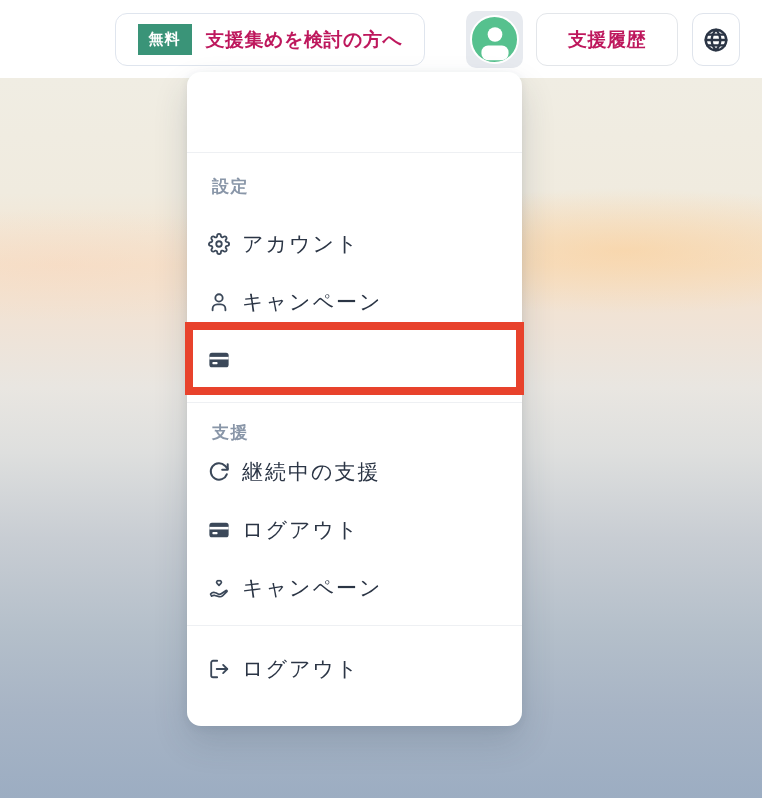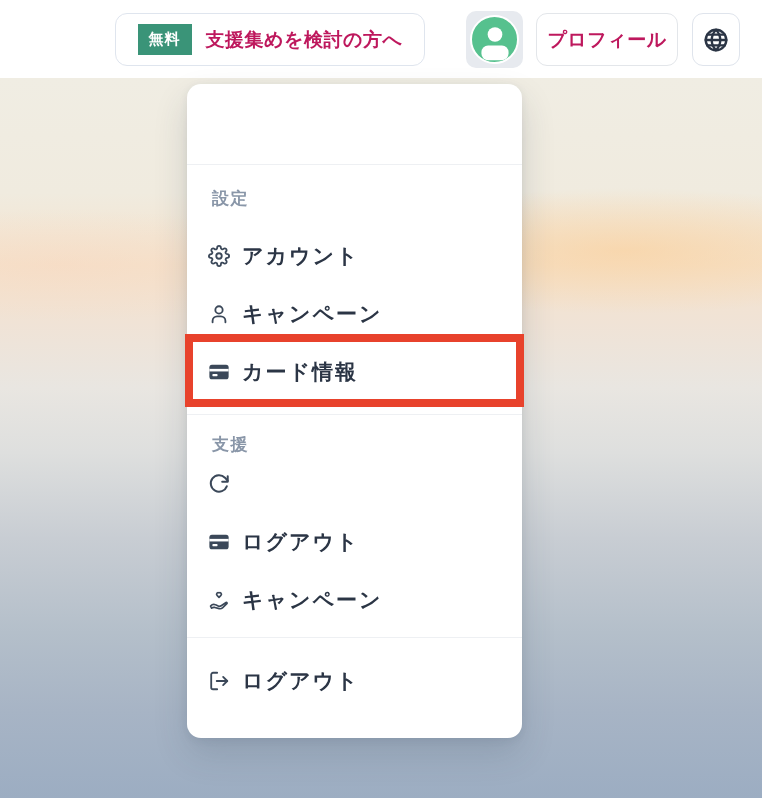--- a/index.html
+++ b/index.html
@@ -82,21 +82,21 @@
     height: 53px; width: 48px;
     background: #fff;
     border: 1px solid #dfe4ec;
     border-radius: 11px;
     display: flex; align-items: center; justify-content: center;
     cursor: pointer;
   }
   
   .dropdown {
     position: absolute;
-    left: 187px; top: 84px;
+    left: 187px; top: 72px;
     width: 335px; height: 654px;
     background: #ffffff;
     border-radius: 14px;
     box-shadow: 0 16px 34px rgba(40,55,75,0.16), 0 2px 8px rgba(40,55,75,0.08);
     z-index: 3;
   }
   .menu-top-spacer { height: 80px; }
   .divider { height: 1px; background: #eef0f3; }
   .section-label {
     font-size: 17px; font-weight: 700;
@@ -109,21 +109,21 @@
   .sec2 .section-label { margin: 20px 0 0; }
   .menu-item {
     height: 58px;
     display: flex; align-items: center;
     gap: 12px;
     padding-left: 21px;
     cursor: pointer;
     background: transparent;
   }
   .menu-item .mi-label {
-    font-size: 21px; font-weight: 700;
+    font-size: 21px; font-weight: 400;
     color: #2b3545;
     letter-spacing: 2px;
     white-space: nowrap;
   }
   .mi-icon { width: 22px; height: 22px; flex: 0 0 22px; display: flex; align-items: center; justify-content: center; }
   .mi-icon svg { width: 22px; height: 22px; }
   .div-mid { margin-top: 13px; }
   .div-bottom { margin-top: 8px; }
   .logout-item { margin-top: 14px; }
   
@@ -150,21 +150,21 @@
   <button class="avatar-wrap">
     <span class="avatar-circle">
       <svg viewBox="0 0 24 24" width="44" height="44">
         <circle cx="12" cy="9" r="4" fill="#ffffff"></circle>
         <rect x="4.6" y="15" width="14.8" height="8" rx="3.6" fill="#ffffff"></rect>
       </svg>
     </span>
   </button>
 
   <button class="org-btn">
-    <span class="org-label">プロフィール</span>
+    <span class="org-label">支援履歴</span>
   </button>
 
   <button class="globe-btn">
     <span style="display:flex">
       <svg viewBox="0 0 24 24" width="26" height="26" fill="none" stroke="#2b3545" stroke-width="2.2" stroke-linecap="round" stroke-linejoin="round">
         <circle cx="12" cy="12" r="9.5"></circle>
         <line x1="2.5" y1="12" x2="21.5" y2="12"></line>
         <line x1="4" y1="7" x2="20" y2="7"></line>
         <line x1="4" y1="17" x2="20" y2="17"></line>
         <path d="M12 2.5a14.5 14.5 0 0 1 4 9.5 14.5 14.5 0 0 1-4 9.5 14.5 14.5 0 0 1-4-9.5 14.5 14.5 0 0 1 4-9.5z"></path>
@@ -201,36 +201,36 @@
     </div>
 
     <div class="menu-item">
       <span class="mi-icon">
         <svg viewBox="0 0 24 24">
           <rect x="1.5" y="4" width="21" height="16" rx="2.8" fill="#3b4859"></rect>
           <rect x="1.5" y="8.6" width="21" height="2.8" fill="#ffffff"></rect>
           <rect x="4.8" y="14.2" width="5.6" height="2.4" rx="0.7" fill="#ffffff"></rect>
         </svg>
       </span>
-      <span class="mi-label">カード情報</span>
     </div>
   </div>
 
   <div class="divider div-mid"></div>
 
   <div class="menu-section sec2">
     <div class="section-label">支援</div>
 
     <div class="menu-item">
       <span class="mi-icon">
         <svg viewBox="0 0 24 24" fill="none" stroke="#3b4859" stroke-width="2.2" stroke-linecap="round" stroke-linejoin="round">
           <polyline points="21.5 3.5 21.5 9.5 15.5 9.5"></polyline>
           <path d="M20.5 14.5a9 9 0 1 1-2-9.4l3 3.4"></path>
         </svg>
       </span>
+      <span class="mi-label">継続中の支援</span>
     </div>
 
     <div class="menu-item">
       <span class="mi-icon">
         <svg viewBox="0 0 24 24">
           <rect x="1.5" y="4" width="21" height="16" rx="2.8" fill="#3b4859"></rect>
           <rect x="1.5" y="8.6" width="21" height="2.8" fill="#ffffff"></rect>
           <rect x="4.8" y="14.2" width="5.6" height="2.4" rx="0.7" fill="#ffffff"></rect>
         </svg>
       </span>

